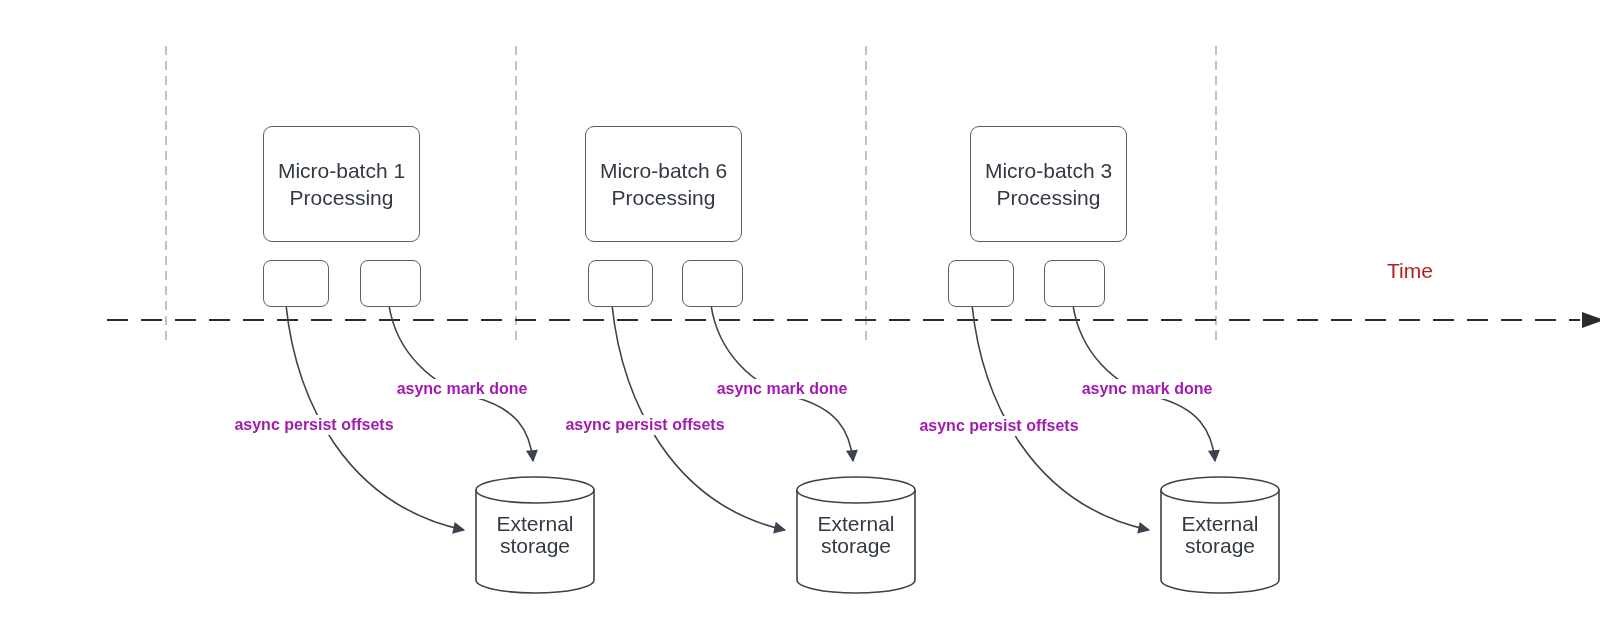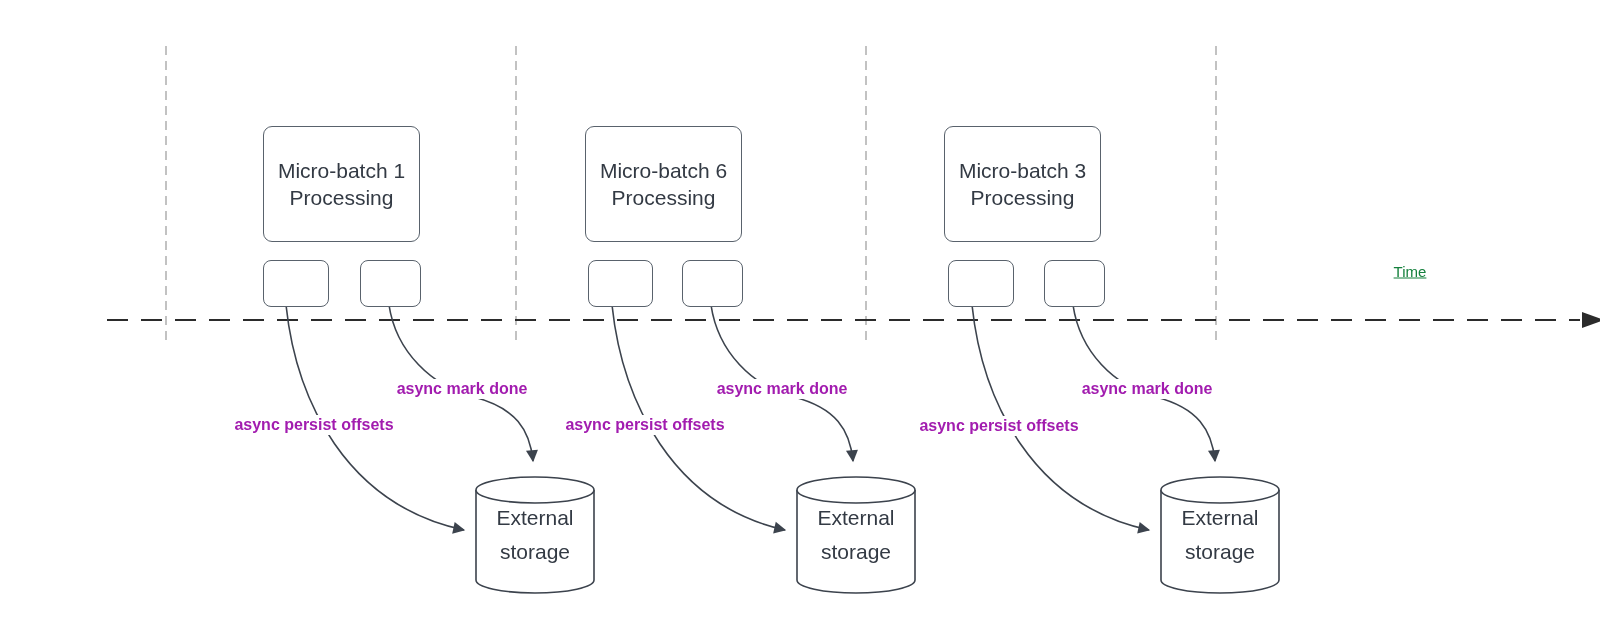--- a/index.html
+++ b/index.html
@@ -21,25 +21,25 @@
     border:1.6px solid #59626c;border-radius:8px;background:#fff;
   }
   .arrow-label{
     position:absolute;transform:translate(-50%,-50%);
     font-size:16px;font-weight:bold;color:#a21caf;background:#ffffff;
     padding:1px 3px;white-space:nowrap;
   }
   .storage-label{
     position:absolute;top:492px;height:86px;width:140px;transform:translateX(-50%);
     display:flex;align-items:center;justify-content:center;text-align:center;
-    white-space:pre-line;font-size:21px;line-height:34px;color:#333a44;
+    white-space:pre-line;font-size:21px;line-height:22px;color:#333a44;
   }
   .time-label{
     position:absolute;transform:translate(-50%,-50%);
-    font-size:15px;color:#15803d;white-space:nowrap;text-decoration:underline;
+    font-size:21px;color:#b91c1c;white-space:nowrap;
   }
 </style>
 </head>
 <body>
 
 <div class="canvas">
 
   <svg class="layer" width="1600" height="642" viewBox="0 0 1600 642">
     <defs>
       <marker id="ah" viewBox="0 0 12 12" refX="10" refY="6" markerWidth="9" markerHeight="9" orient="auto-start-reverse">
@@ -93,21 +93,21 @@
     <span>Micro-batch 6
 Processing</span>
   </div>
   <div class="small-box" style="left:564px;width:63px"></div>
   <div class="small-box" style="left:658px;width:59px"></div>
   <div class="arrow-label" style="left:621px;top:425px">async persist offsets</div>
   <div class="arrow-label" style="left:758px;top:389px">async mark done</div>
   <div class="storage-label" style="left:832px">External
 storage</div>
 
-  <div class="big-box" style="left:920px">
+  <div class="big-box" style="left:946px">
     <span>Micro-batch 3
 Processing</span>
   </div>
   <div class="small-box" style="left:924px;width:64px"></div>
   <div class="small-box" style="left:1020px;width:59px"></div>
   <div class="arrow-label" style="left:975px;top:426px">async persist offsets</div>
   <div class="arrow-label" style="left:1123px;top:389px">async mark done</div>
   <div class="storage-label" style="left:1196px">External
 storage</div>
 

